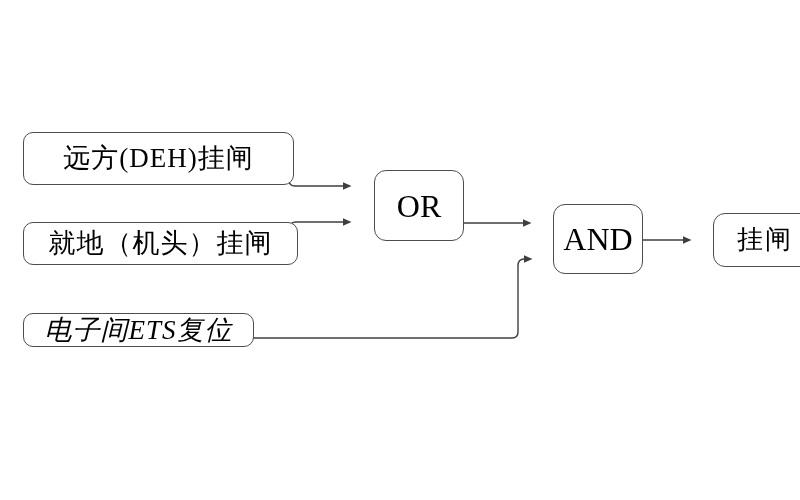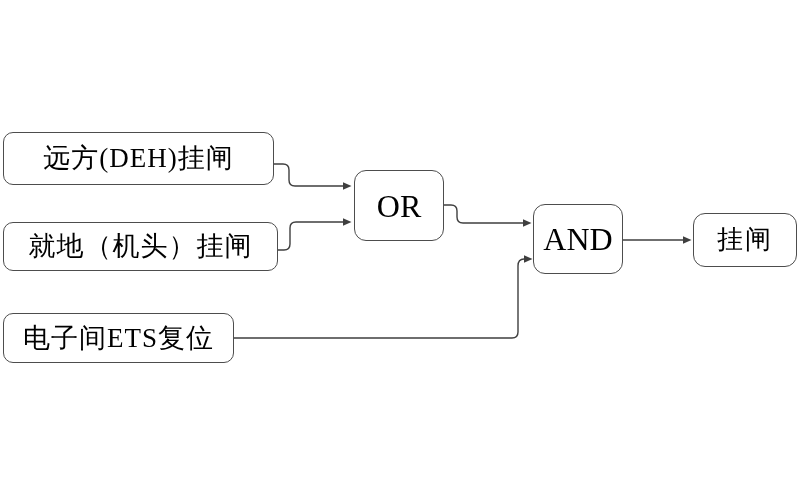--- a/index.html
+++ b/index.html
@@ -23,28 +23,29 @@
   .arrowhead{fill:var(--line);stroke:none;}
   .node{
     position:absolute;
     box-sizing:border-box;
     background:var(--fill);
     border:1.5px solid var(--border);
     border-radius:10px;
     display:flex;align-items:center;justify-content:center;
     text-align:right;
     white-space:nowrap;
+    margin-left:20px;
   }
   .node .lbl{display:block;line-height:1;}
   .input-node{font-size:27px;letter-spacing:1px;}
   .gate-node{font-size:32px;border-radius:12px;}
   .output-node{font-size:26px;letter-spacing:2px;border-radius:12px;}
   .n-remote{left:3px;  top:132px; width:271px; height:53px;}
-  .n-local {left:3px;  top:222px; width:275px; height:49px;}
-  .n-ets   {left:3px;  top:313px; width:231px; height:50px;}
+  .n-local {left:3px;  top:222px; width:275px; height:43px;}
+  .n-ets   {left:3px;  top:313px; width:231px; height:34px;font-style:italic;}
   .n-or    {left:354px;top:170px; width:90px;  height:71px;}
   .n-and   {left:533px;top:204px; width:90px;  height:70px;}
   .n-out   {left:693px;top:213px; width:104px; height:54px;}
 </style>
 </head>
 <body>
 
 <div class="stage">
 
   <svg class="wire-layer" width="800" height="500" viewBox="0 0 800 500">

